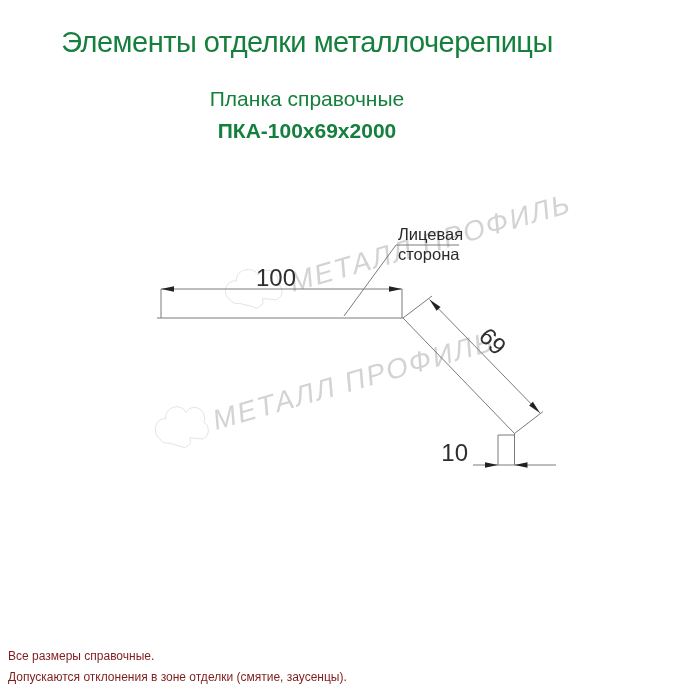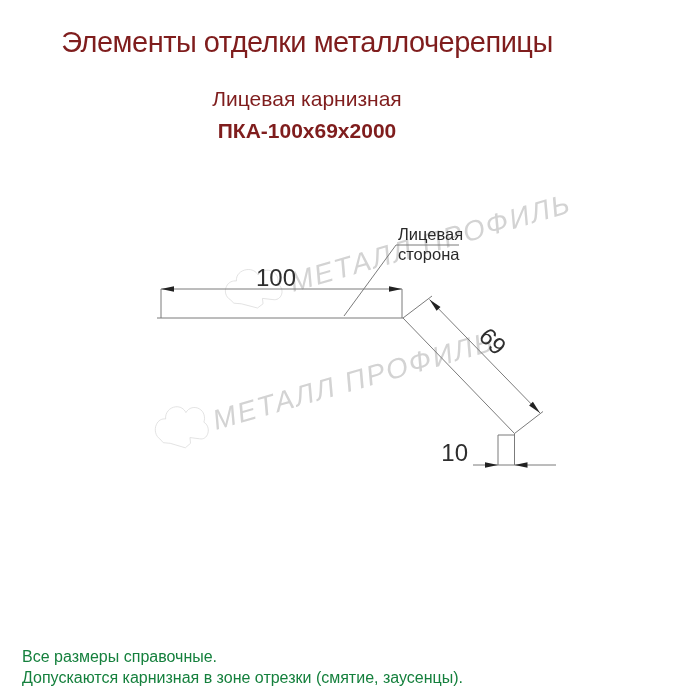--- a/index.html
+++ b/index.html
@@ -1,38 +1,38 @@
 <!DOCTYPE html>
 <html><head>
 <meta charset="utf-8">
 <style>
   html,body{margin:0;padding:0;background:#ffffff;}
   #page{position:relative;width:700px;height:700px;background:#ffffff;overflow:hidden;
         font-family:"Liberation Sans", sans-serif;}
-  .hdr{position:absolute;left:0;width:614px;text-align:center;color:#7f1d1d;}
+  .hdr{position:absolute;left:0;width:614px;text-align:center;color:#15803d;}
   #title{top:26px;font-size:29px;letter-spacing:-0.5px;font-weight:400;}
   #pname{top:87px;font-size:21px;font-weight:400;}
   #pcode{top:119px;font-size:21px;font-weight:700;}
   #draw-svg{position:absolute;left:0;top:0;}
   svg text{font-family:"Liberation Sans", sans-serif;}
   .dim-txt{fill:#2e2e2e;font-size:24px;}
   .lead-txt{fill:#2a2a2a;font-size:16.5px;}
   .wm-txt{fill:#d3d3d3;font-size:28px;font-style:italic;letter-spacing:2px;}
   .wm-cloud{fill:none;stroke:#d9d9d9;stroke-width:1.2;}
   .dline{stroke:#7b7b7b;stroke-width:1;fill:none;}
   .arr{fill:#222222;stroke:none;}
-  #footer{position:absolute;left:22px;top:646px;color:#15803d;font-size:16px;line-height:21px;}
+  #footer{position:absolute;left:8px;top:646px;color:#7f1d1d;font-size:12px;line-height:21px;}
 </style>
 </head>
 <body>
 
 <div id="page">
 
   <div id="title" class="hdr">Элементы отделки металлочерепицы</div>
-  <div id="pname" class="hdr">Лицевая карнизная</div>
+  <div id="pname" class="hdr">Планка справочные</div>
   <div id="pcode" class="hdr">ПКА-100x69x2000</div>
 
   <svg id="draw-svg" width="700" height="700" viewBox="0 0 700 700">
 
     <defs>
       <path id="cloud" d="M 10,56 C 3,52 0,42 4,34 C 7,27 14,24 20,25 C 19,15 27,7 37,6
                           C 45,5 52,9 55,15 C 60,7 70,5 78,9 C 86,13 89,22 86,30
                           C 92,33 95,40 93,47 C 91,54 85,57 79,56 L 62,54 L 63,63 L 54,70
                           L 28,63 L 16,62 Z"></path>
     </defs>
@@ -80,16 +80,16 @@
     <g>
       <path class="dline" d="M396,245 L344,316"></path>
       <path class="dline" d="M396,245 H459"></path>
       <text class="lead-txt" x="398" y="240">Лицевая</text>
       <text class="lead-txt" x="398" y="259.5">сторона</text>
     </g>
   </svg>
 
   <div id="footer">
     <div>Все размеры справочные.</div>
-    <div>Допускаются карнизная в зоне отрезки (смятие, заусенцы).</div>
+    <div>Допускаются отклонения в зоне отделки (смятие, заусенцы).</div>
   </div>
 
 </div>
 
 </body></html>

